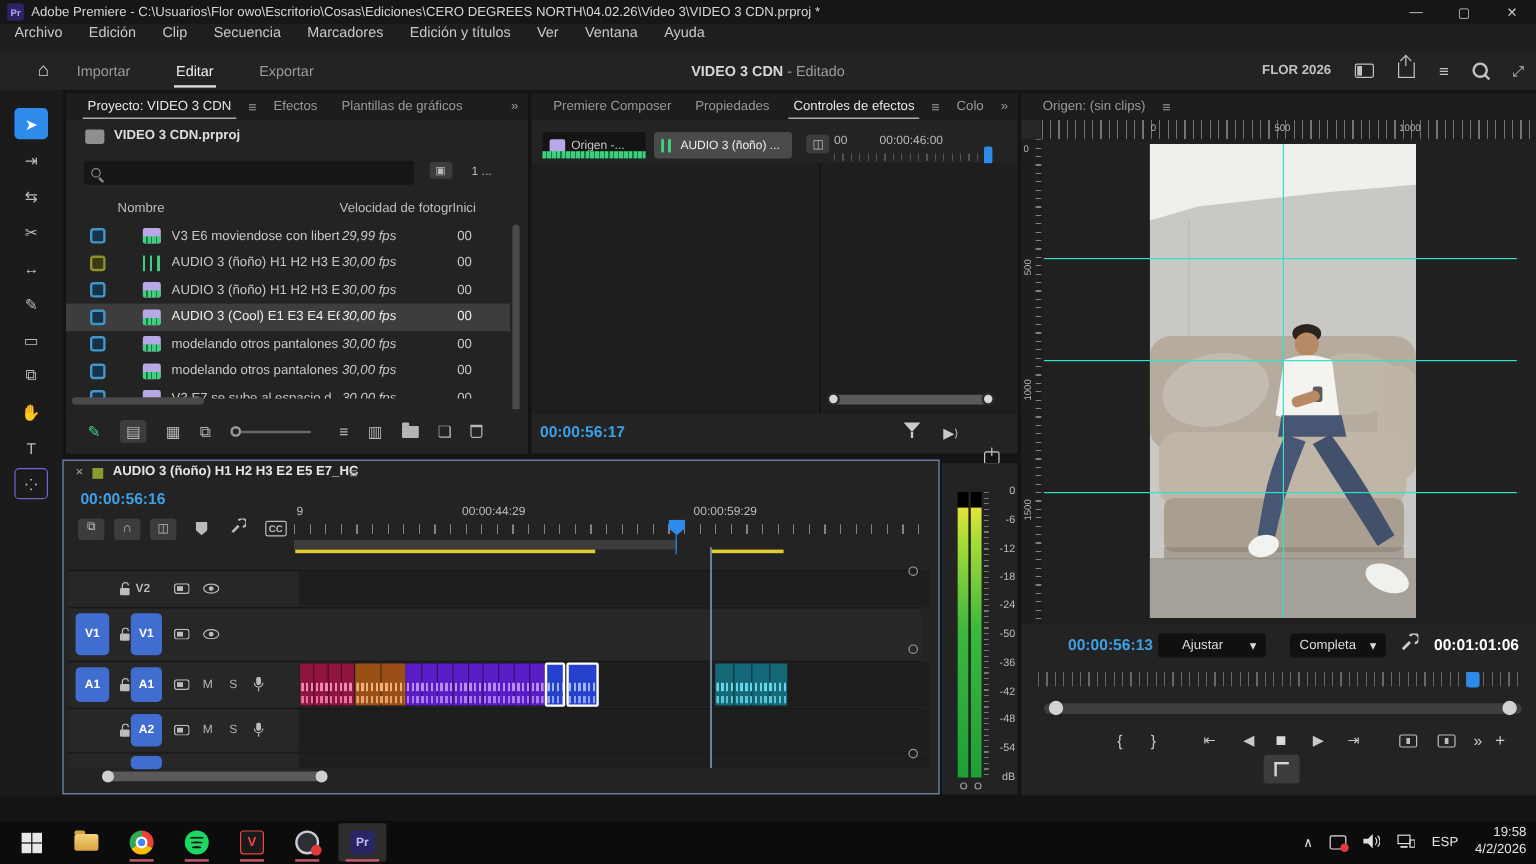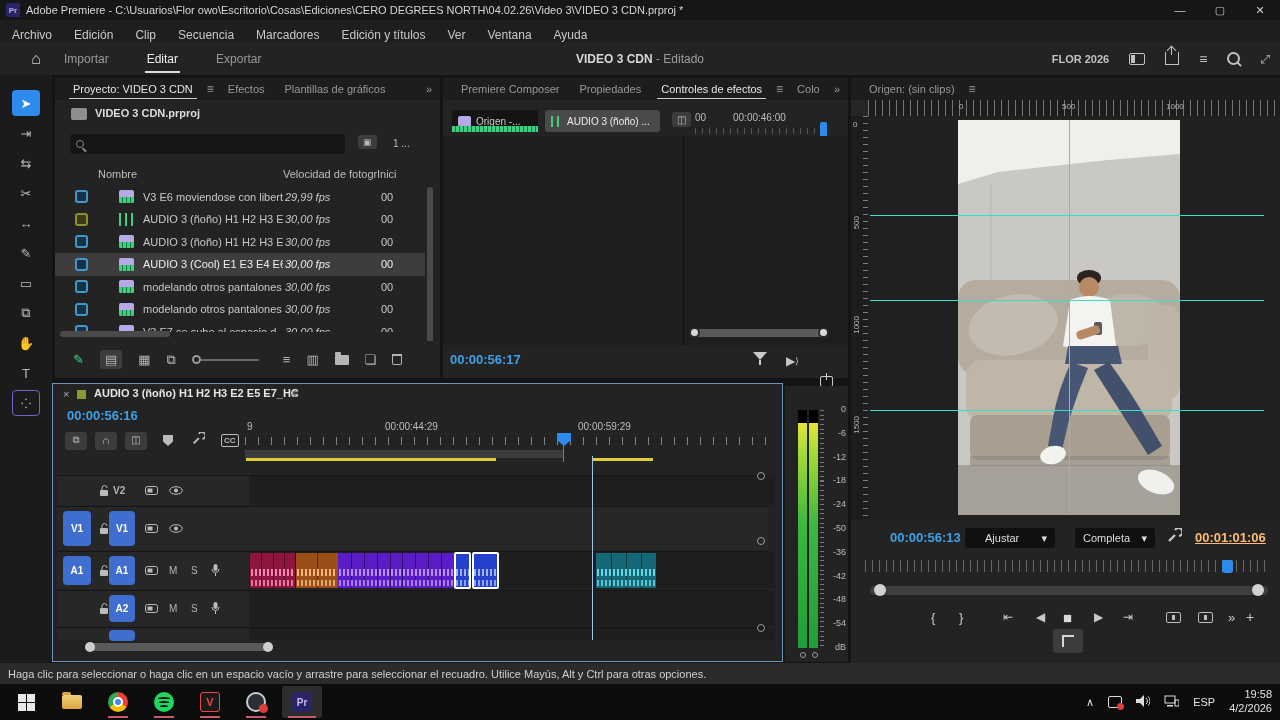--- a/index.html
+++ b/index.html
@@ -4,21 +4,21 @@
 <style>
   html,body{margin:0;padding:0;background:#000;}
   *{box-sizing:border-box;font-family:"Liberation Sans",sans-serif;}
   #app{position:relative;width:1280px;height:720px;background:#141414;overflow:hidden;color:#ccc;}
   .abs{position:absolute;}
   
   .titlebar{left:0;top:0;width:1280px;height:20px;background:#161616;display:flex;align-items:center;padding-left:6px;font-size:11px;color:#d6d6d6;}
   .prlogo{width:14px;height:14px;background:#2a2666;color:#b9a8f0;font-size:8px;font-weight:bold;display:flex;align-items:center;justify-content:center;border-radius:2px;margin-right:6px;}
   .winbtns{position:absolute;right:0;top:0;height:20px;display:flex;}
   .winbtn{width:40px;height:20px;display:flex;align-items:center;justify-content:center;font-size:11px;color:#ccc;}
-  .menubar{left:0;top:20px;width:1280px;height:22px;background:#1e1e1e;display:flex;align-items:flex-end;gap:22px;padding-left:12px;font-size:12px;color:#c9c9c9;}
+  .menubar{left:0;top:20px;width:1280px;height:22px;background:#1e1e1e;display:flex;align-items:flex-start;gap:22px;padding-left:12px;font-size:12px;color:#c9c9c9;}
   .menubar span{cursor:default;}
   
   .wsbar{left:0;top:42px;width:1280px;height:33px;background:#232323;display:flex;align-items:center;font-size:12px;}
   .wstab{color:#9a9a9a;margin-right:34px;padding:6px 2px;position:relative;}
   .wstab.active{color:#efefef;}
   .wstab.active::after{content:"";position:absolute;left:0;right:0;bottom:-1px;height:2px;background:#dcdcdc;}
   .wscenter{position:absolute;left:50%;transform:translateX(-50%);color:#d8d8d8;font-size:12px;}
   .wsright{position:absolute;right:10px;display:flex;align-items:center;gap:20px;color:#c2c2c2;}
   
   .panel{background:#232323;}
@@ -326,21 +326,21 @@
     <div class="abs dd" style="left:224px;top:450px;width:80px;">
       <span>Completa</span>
         <span style="margin-left:auto;">▾</span>
     </div>
     <div class="abs" style="left:315px;top:450px;">
       <svg width="16" height="16" viewBox="0 0 16 16">
           <path d="M3 13 L9 7" stroke="#c9c9c9" stroke-width="2.4"></path>
           <path d="M9 2 a4 4 0 1 1 4 6" stroke="#c9c9c9" stroke-width="2" fill="none"></path>
         </svg>
     </div>
-    <div class="abs" style="left:344px;top:452px;font-size:13px;font-weight:bold;color:#fdba74;text-decoration:underline;">00:01:01:06</div>
+    <div class="abs" style="left:344px;top:452px;font-size:13px;font-weight:bold;color:#ffffff;">00:01:01:06</div>
     <div class="abs tick-h" style="left:14px;top:482px;width:402px;height:12px;opacity:.75;"></div>
     <div class="abs" style="left:371px;top:482px;width:11px;height:13px;background:#2d8ceb;border-radius:2px 2px 3px 3px;"></div>
     <div class="abs" style="left:19px;top:508px;width:398px;height:9px;background:#3e3e3e;border-radius:5px;">
       <i style="position:absolute;left:4px;top:-2px;width:12px;height:12px;background:#d2d2d2;border-radius:50%;"></i>
       <i style="position:absolute;right:4px;top:-2px;width:12px;height:12px;background:#d2d2d2;border-radius:50%;"></i>
     </div>
     <div class="abs" style="left:0;top:525px;width:429px;height:28px;display:flex;align-items:center;">
       <span class="transico" style="position:absolute;left:80px;font-size:13px;">{</span>
       <span class="transico" style="position:absolute;left:108px;font-size:13px;">}</span>
       <span class="transico" style="position:absolute;left:152px;">⇤</span>
@@ -541,23 +541,20 @@
         <div class="mlab">-36</div>
         <div class="mlab">-42</div>
         <div class="mlab">-48</div>
         <div class="mlab">-54</div>
         <div class="mlab">dB</div>
       </div>
     <i class="abs" style="left:15px;top:266px;width:6px;height:6px;border:1.5px solid #999;border-radius:50%;"></i>
     <i class="abs" style="left:27px;top:266px;width:6px;height:6px;border:1.5px solid #999;border-radius:50%;"></i>
   </div>
 
-  <div class="abs statusbar">
-    <span>Haga clic para seleccionar o haga clic en un espacio vacío y arrastre para seleccionar el recuadro. Utilice Mayús, Alt y Ctrl para otras opciones.</span>
-  </div>
 
   <div class="abs taskbar">
     <div class="tbico">
       <span style="display:grid;grid-template-columns:8px 8px;grid-gap:1px;">
           <i style="width:8px;height:8px;background:#e8e8e8;"></i>
           <i style="width:8px;height:8px;background:#e8e8e8;"></i>
           <i style="width:8px;height:8px;background:#e8e8e8;"></i>
           <i style="width:8px;height:8px;background:#e8e8e8;"></i>
         </span>
     </div>

